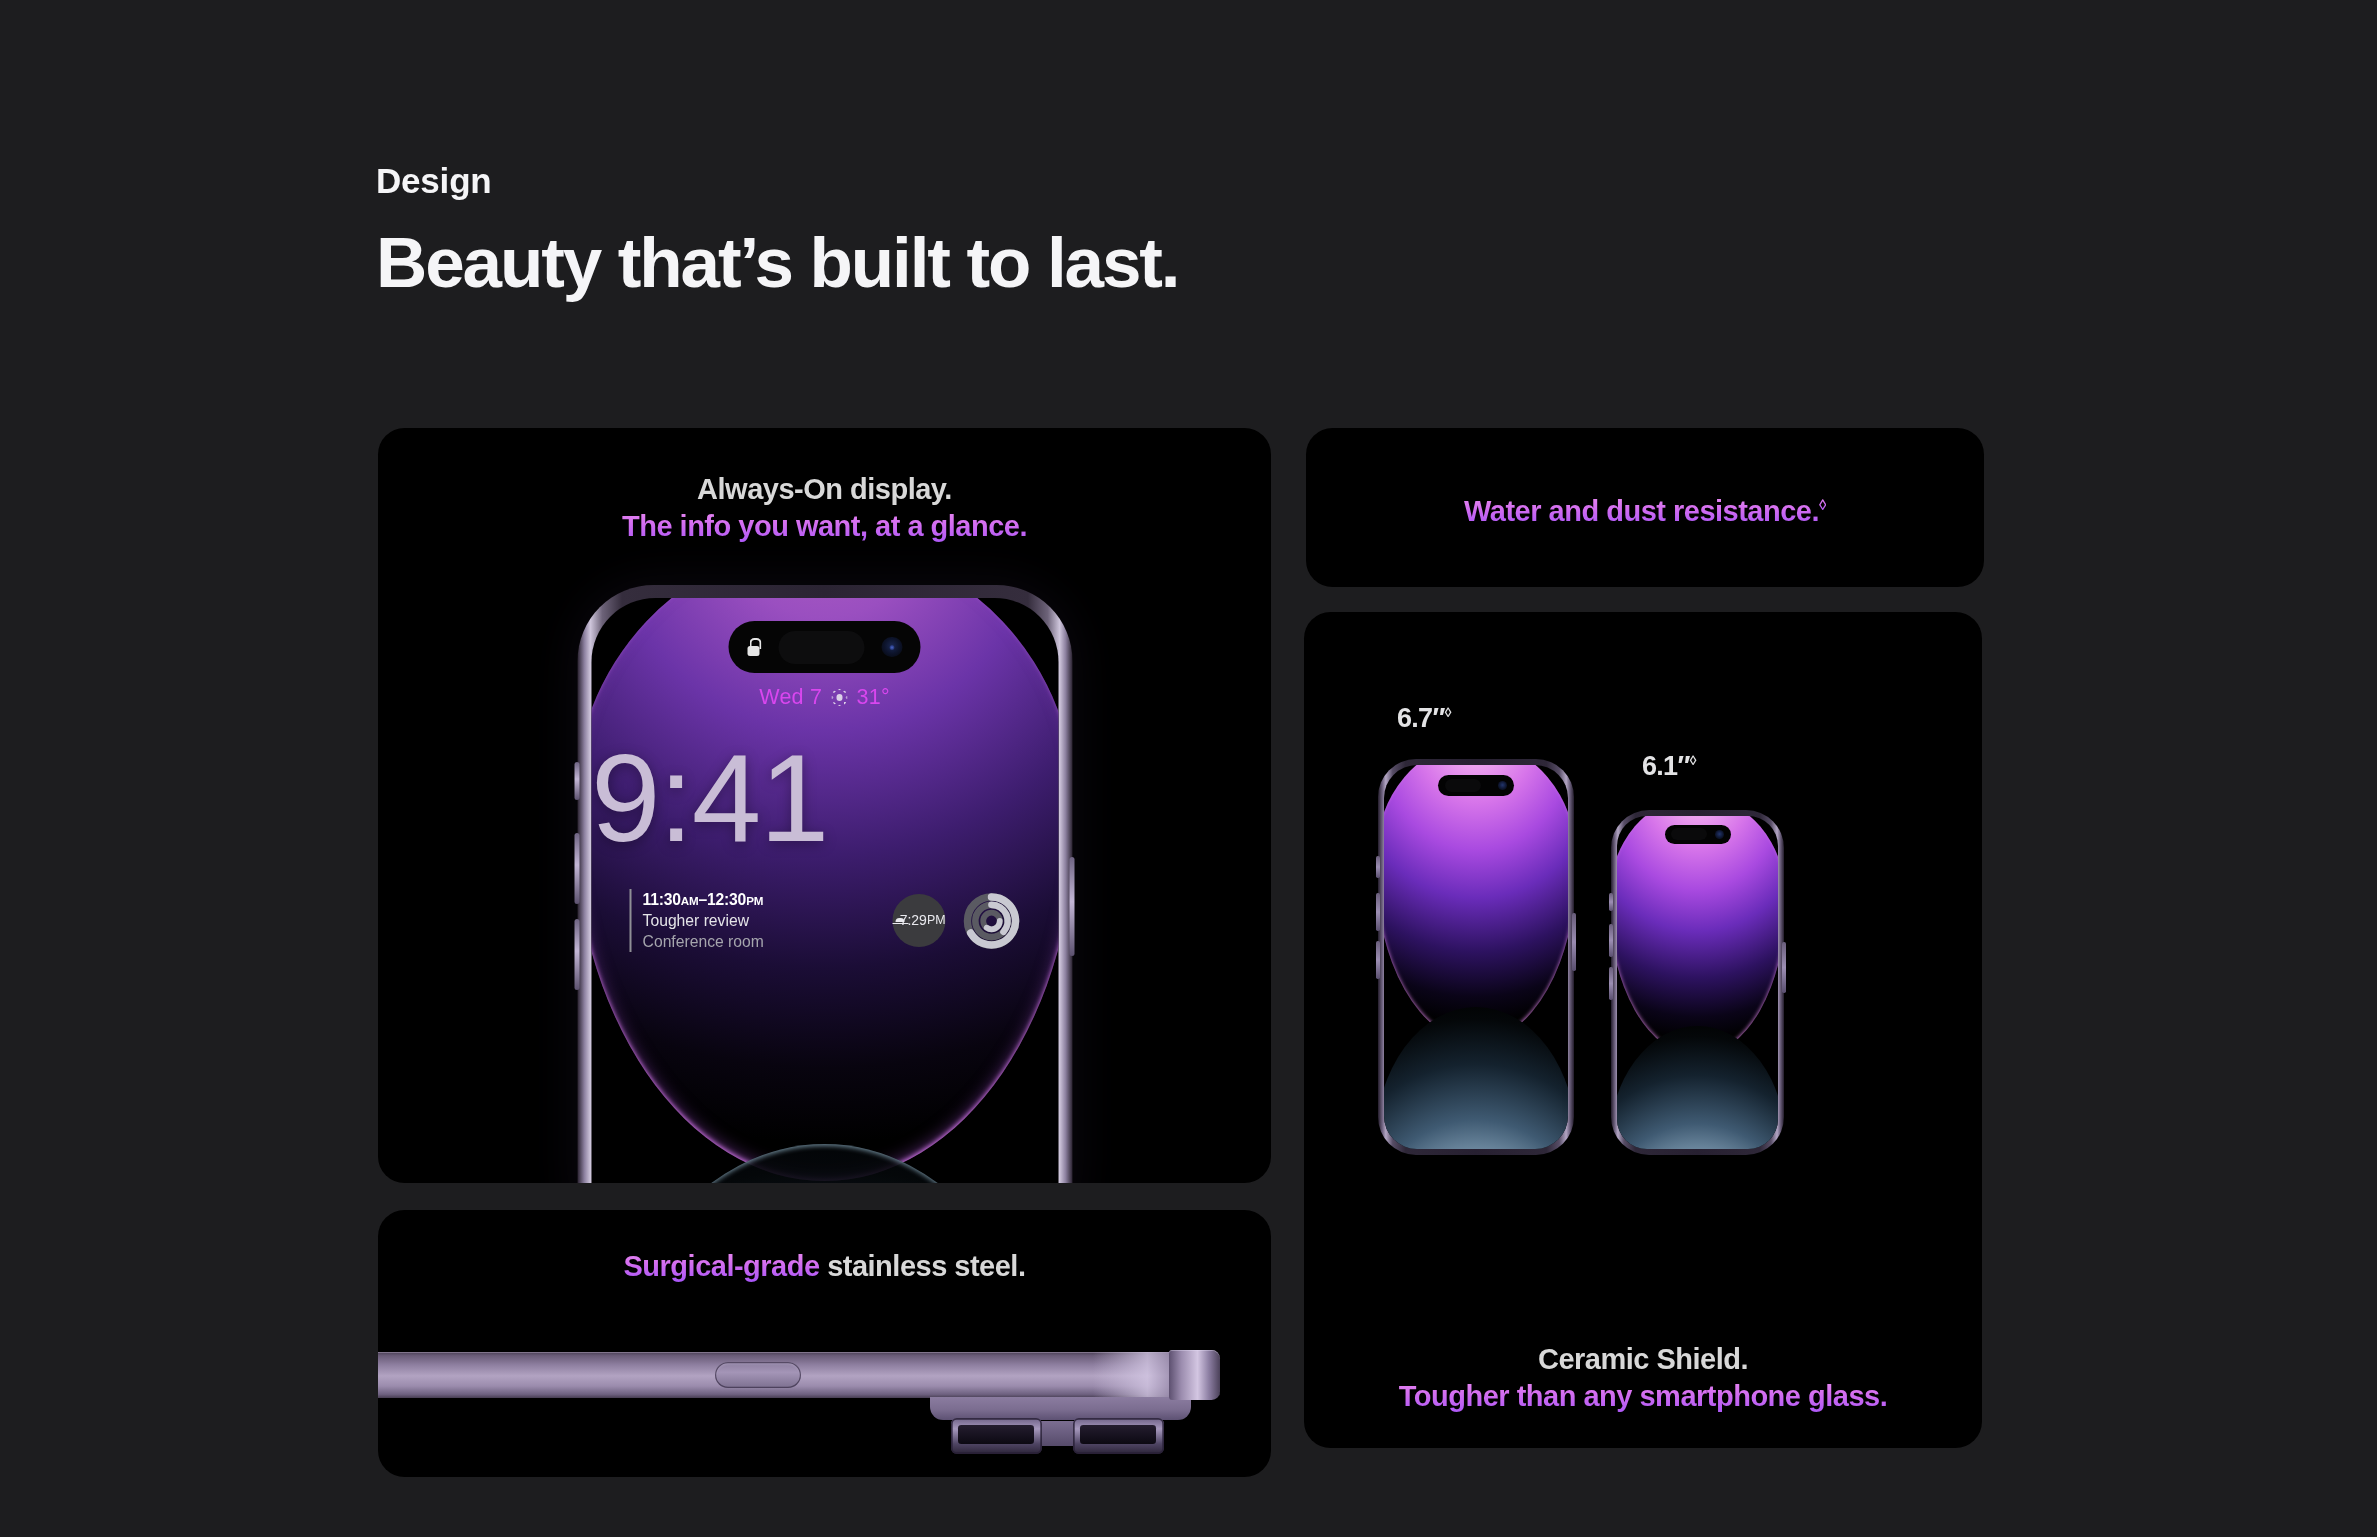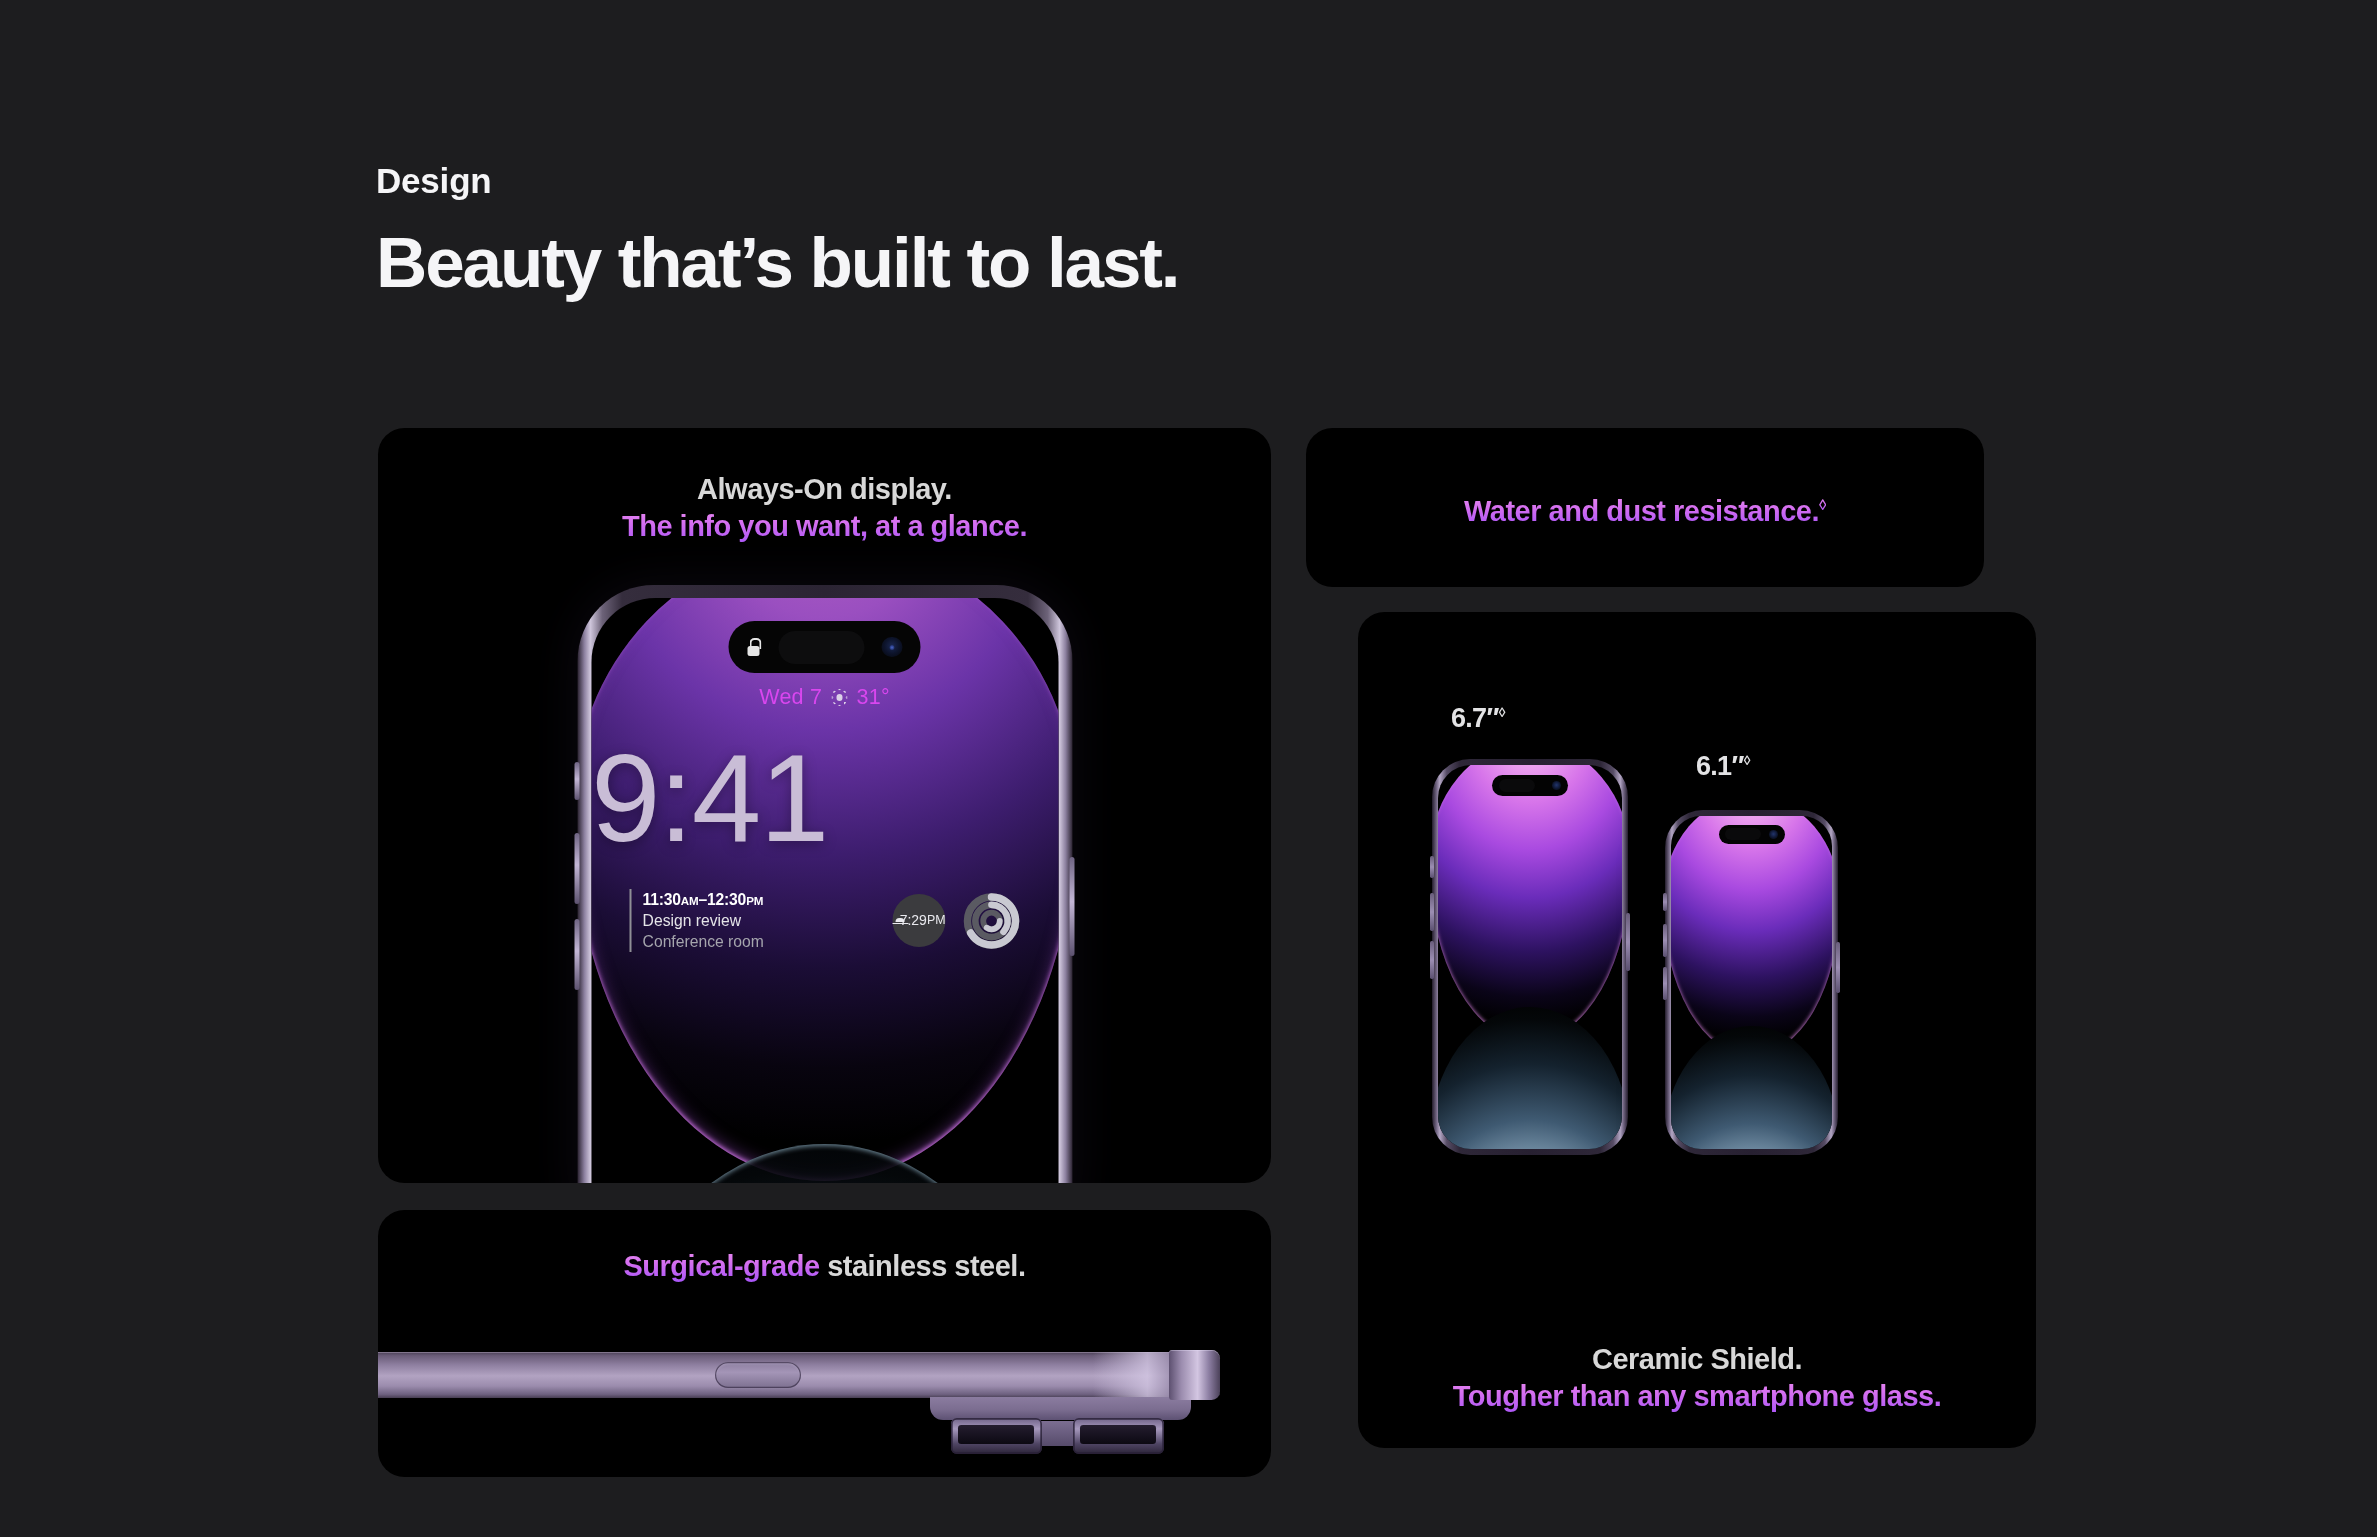--- a/index.html
+++ b/index.html
@@ -23,21 +23,21 @@
     white-space: nowrap;
   }
 
   
   .grid { position: absolute; left: 378px; top: 428px; width: 1606px; height: 1048px; }
   .card { position: absolute; background: #000; border-radius: 26.4px; overflow: hidden; }
 
   #card-aod      { left: 0;     top: 0;    width: 893px; height: 755px; }
   #card-steel    { left: 0;     top: 782px; width: 893px; height: 267px; }
   #card-water    { left: 928px; top: 0;    width: 678px;  height: 159px; }
-  #card-ceramic  { left: 980px; top: 184px; width: 678px;  height: 836px; }
+  #card-ceramic  { left: 926px; top: 184px; width: 678px;  height: 836px; }
 
   
   .cap {
     position: absolute; width: 100%; text-align: center;
     font-weight: 700; letter-spacing: -0.5px; line-height: 1.28;
   }
   .cap .w { color: #d8d8d8; }
   .cap .p {
     background: linear-gradient(180deg,#e98cf0 0%,#d46ef0 42%,#a855f7 100%);
     -webkit-background-clip: text; background-clip: text;
@@ -345,21 +345,21 @@
             <span>Wed 7</span>
             <span class="sun-ico"></span>
             <span>31°</span>
           </div>
 
           <div class="ls-clock">9:41</div>
 
           <div class="ls-widgets">
             <div class="ev">
               <div class="ev-time"><span>11:30</span><span class="sm">AM</span><span>–12:30</span><span class="sm">PM</span></div>
-              <div class="ev-title">Design review</div>
+              <div class="ev-title">Tougher review</div>
               <div class="ev-loc">Conference room</div>
             </div>
 
             <div class="w-sun">
               <span class="sunset-ico"></span>
               <span class="s1">7:29</span>
               <span class="s2">PM</span>
             </div>
 
             <div class="w-rings">

